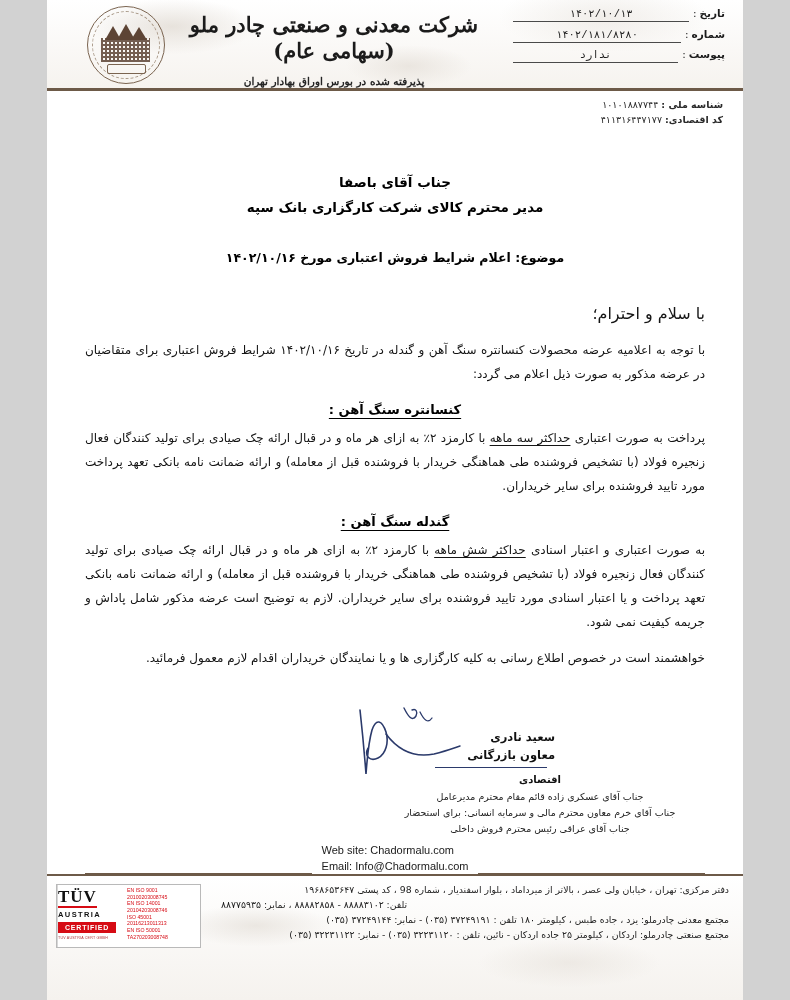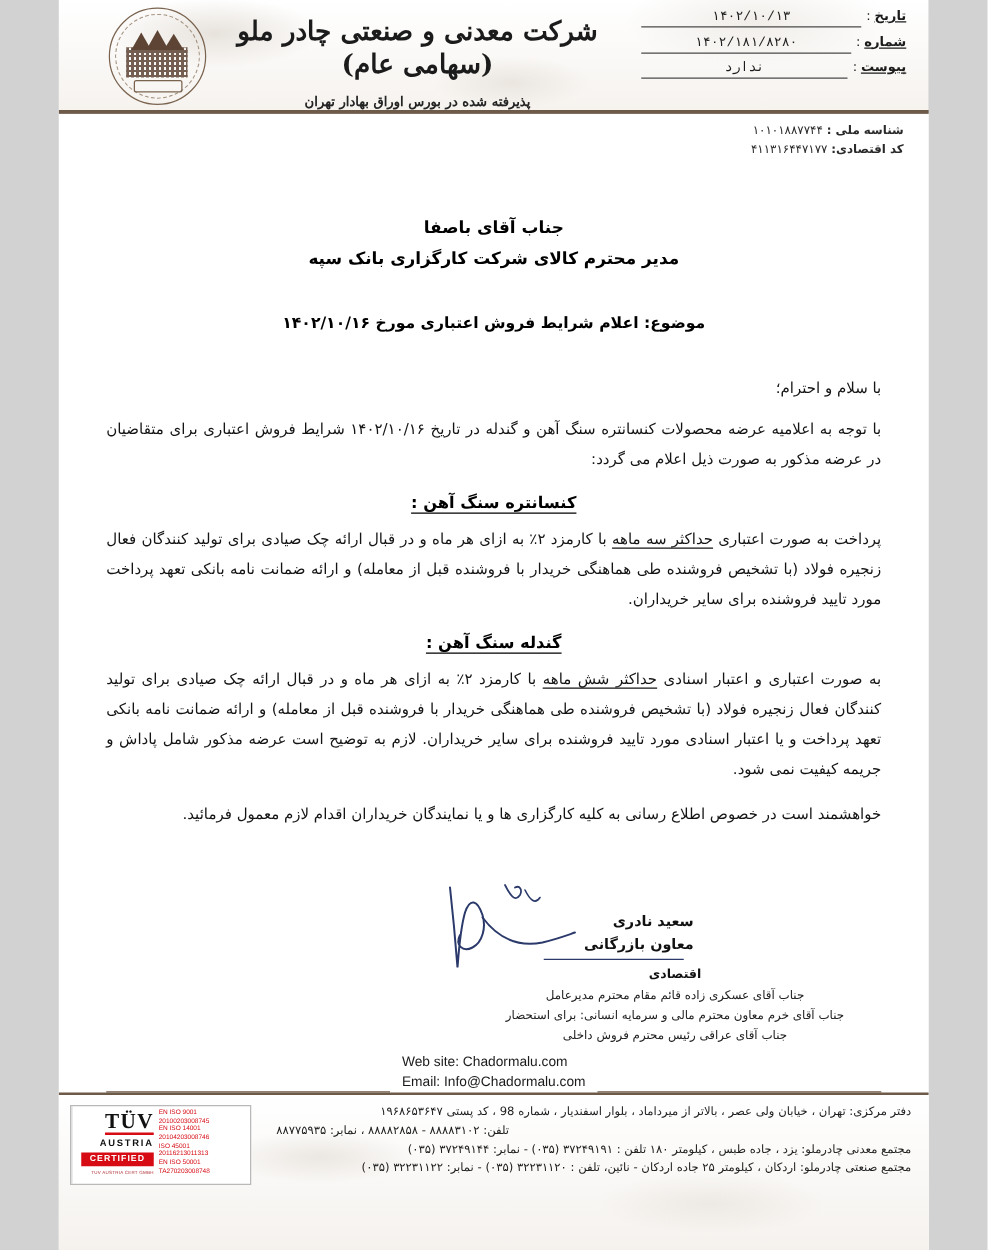--- a/index.html
+++ b/index.html
@@ -57,21 +57,20 @@
     justify-content: flex-start;
     font-size: 10.5px;
     color: #1c1c1c;
     margin-bottom: 5.5px;
     white-space: nowrap;
   }
   .meta-label {
     font-weight: bold;
     margin-left: 3px;
     letter-spacing: .2px;
-    text-decoration: underline;
   }
   .meta-colon { margin-left: 4px; }
   .meta-value {
     flex: 1;
     border-bottom: 1px solid #4a4a4a;
     padding: 0 4px 1px 4px;
     text-align: center;
     font-size: 10.5px;
     letter-spacing: .3px;
     font-family: Liberation Mono, monospace;
@@ -180,21 +179,21 @@
     margin-bottom: 30px;
   }
   .subject {
     text-align: center;
     font-size: 12.5px;
     font-weight: bold;
     color: #000;
     margin-bottom: 34px;
   }
   .greeting {
-    font-size: 12px;
+    font-size: 16px;
     margin-bottom: 9px;
     line-height: 1.9;
   }
   .para {
     font-size: 12px;
     line-height: 2.0;
     text-align: justify;
     text-align-last: right;
     margin-bottom: 12px;
   }
@@ -343,21 +342,21 @@
     background: #fff;
     border: 1px solid #b9b9b9;
     display: flex;
     direction: ltr;
   }
   .tuv-left {
     width: 66px;
     border-left: 1px solid #d7d7d7;
     display: flex;
     flex-direction: column;
-    align-items: flex-end;
+    align-items: flex-start;
     padding-top: 3px;
     box-sizing: border-box;
   }
   .tuv-logo {
     font-family: "Liberation Serif", serif;
     font-size: 17px;
     font-weight: bold;
     color: #111;
     letter-spacing: 1px;
     line-height: 1;

